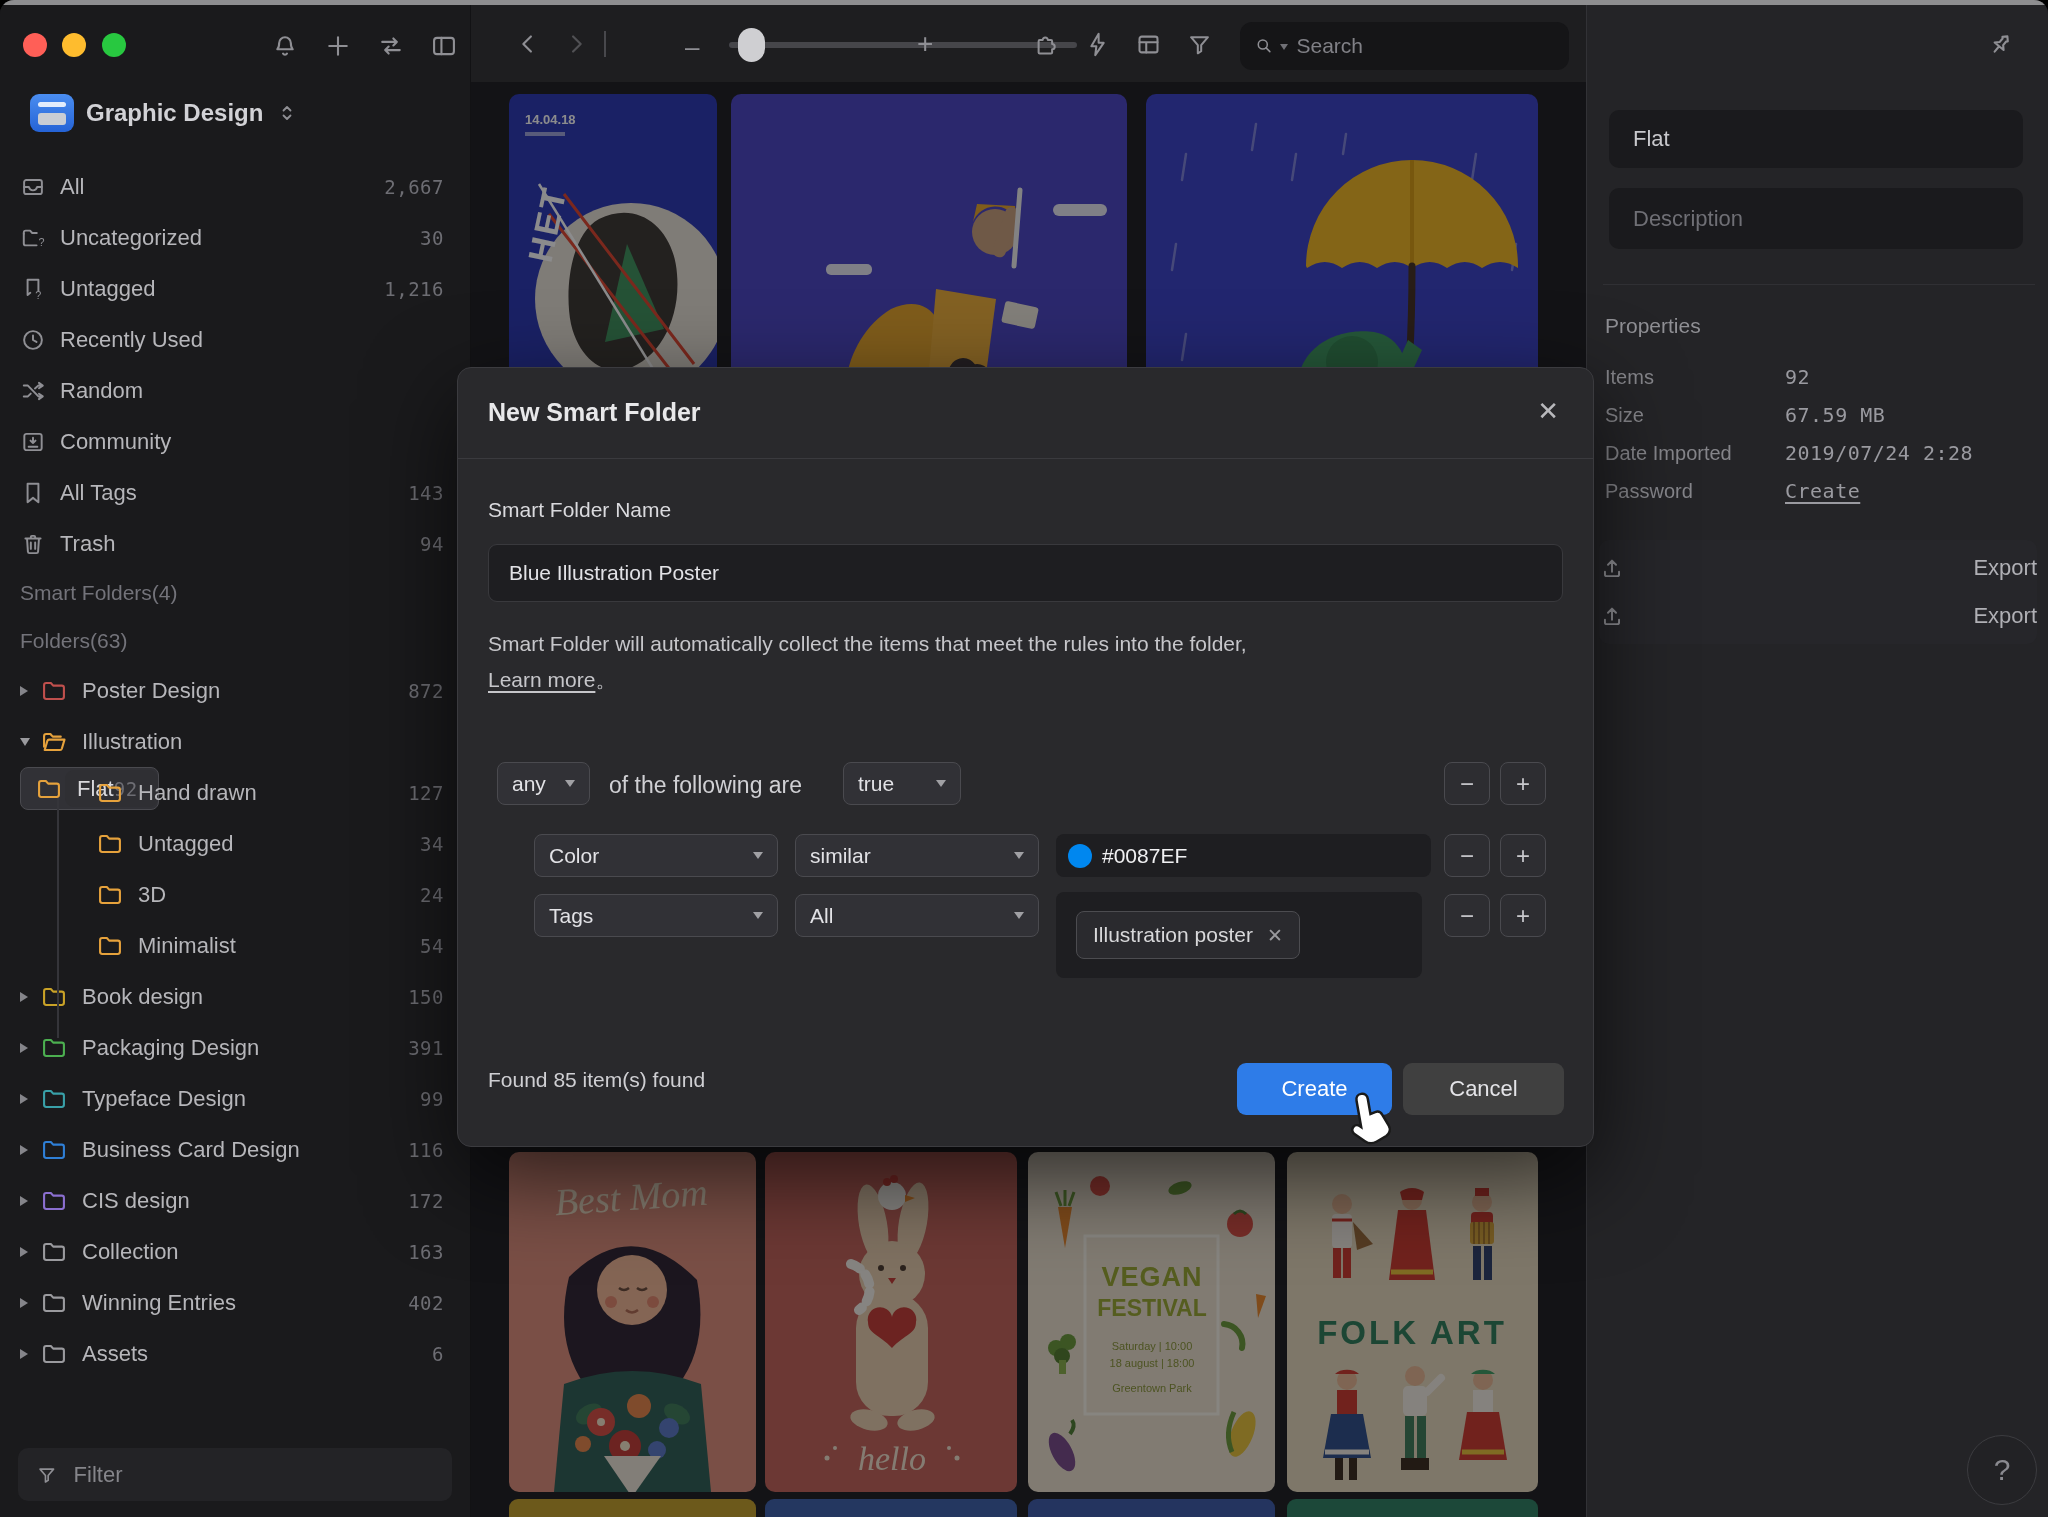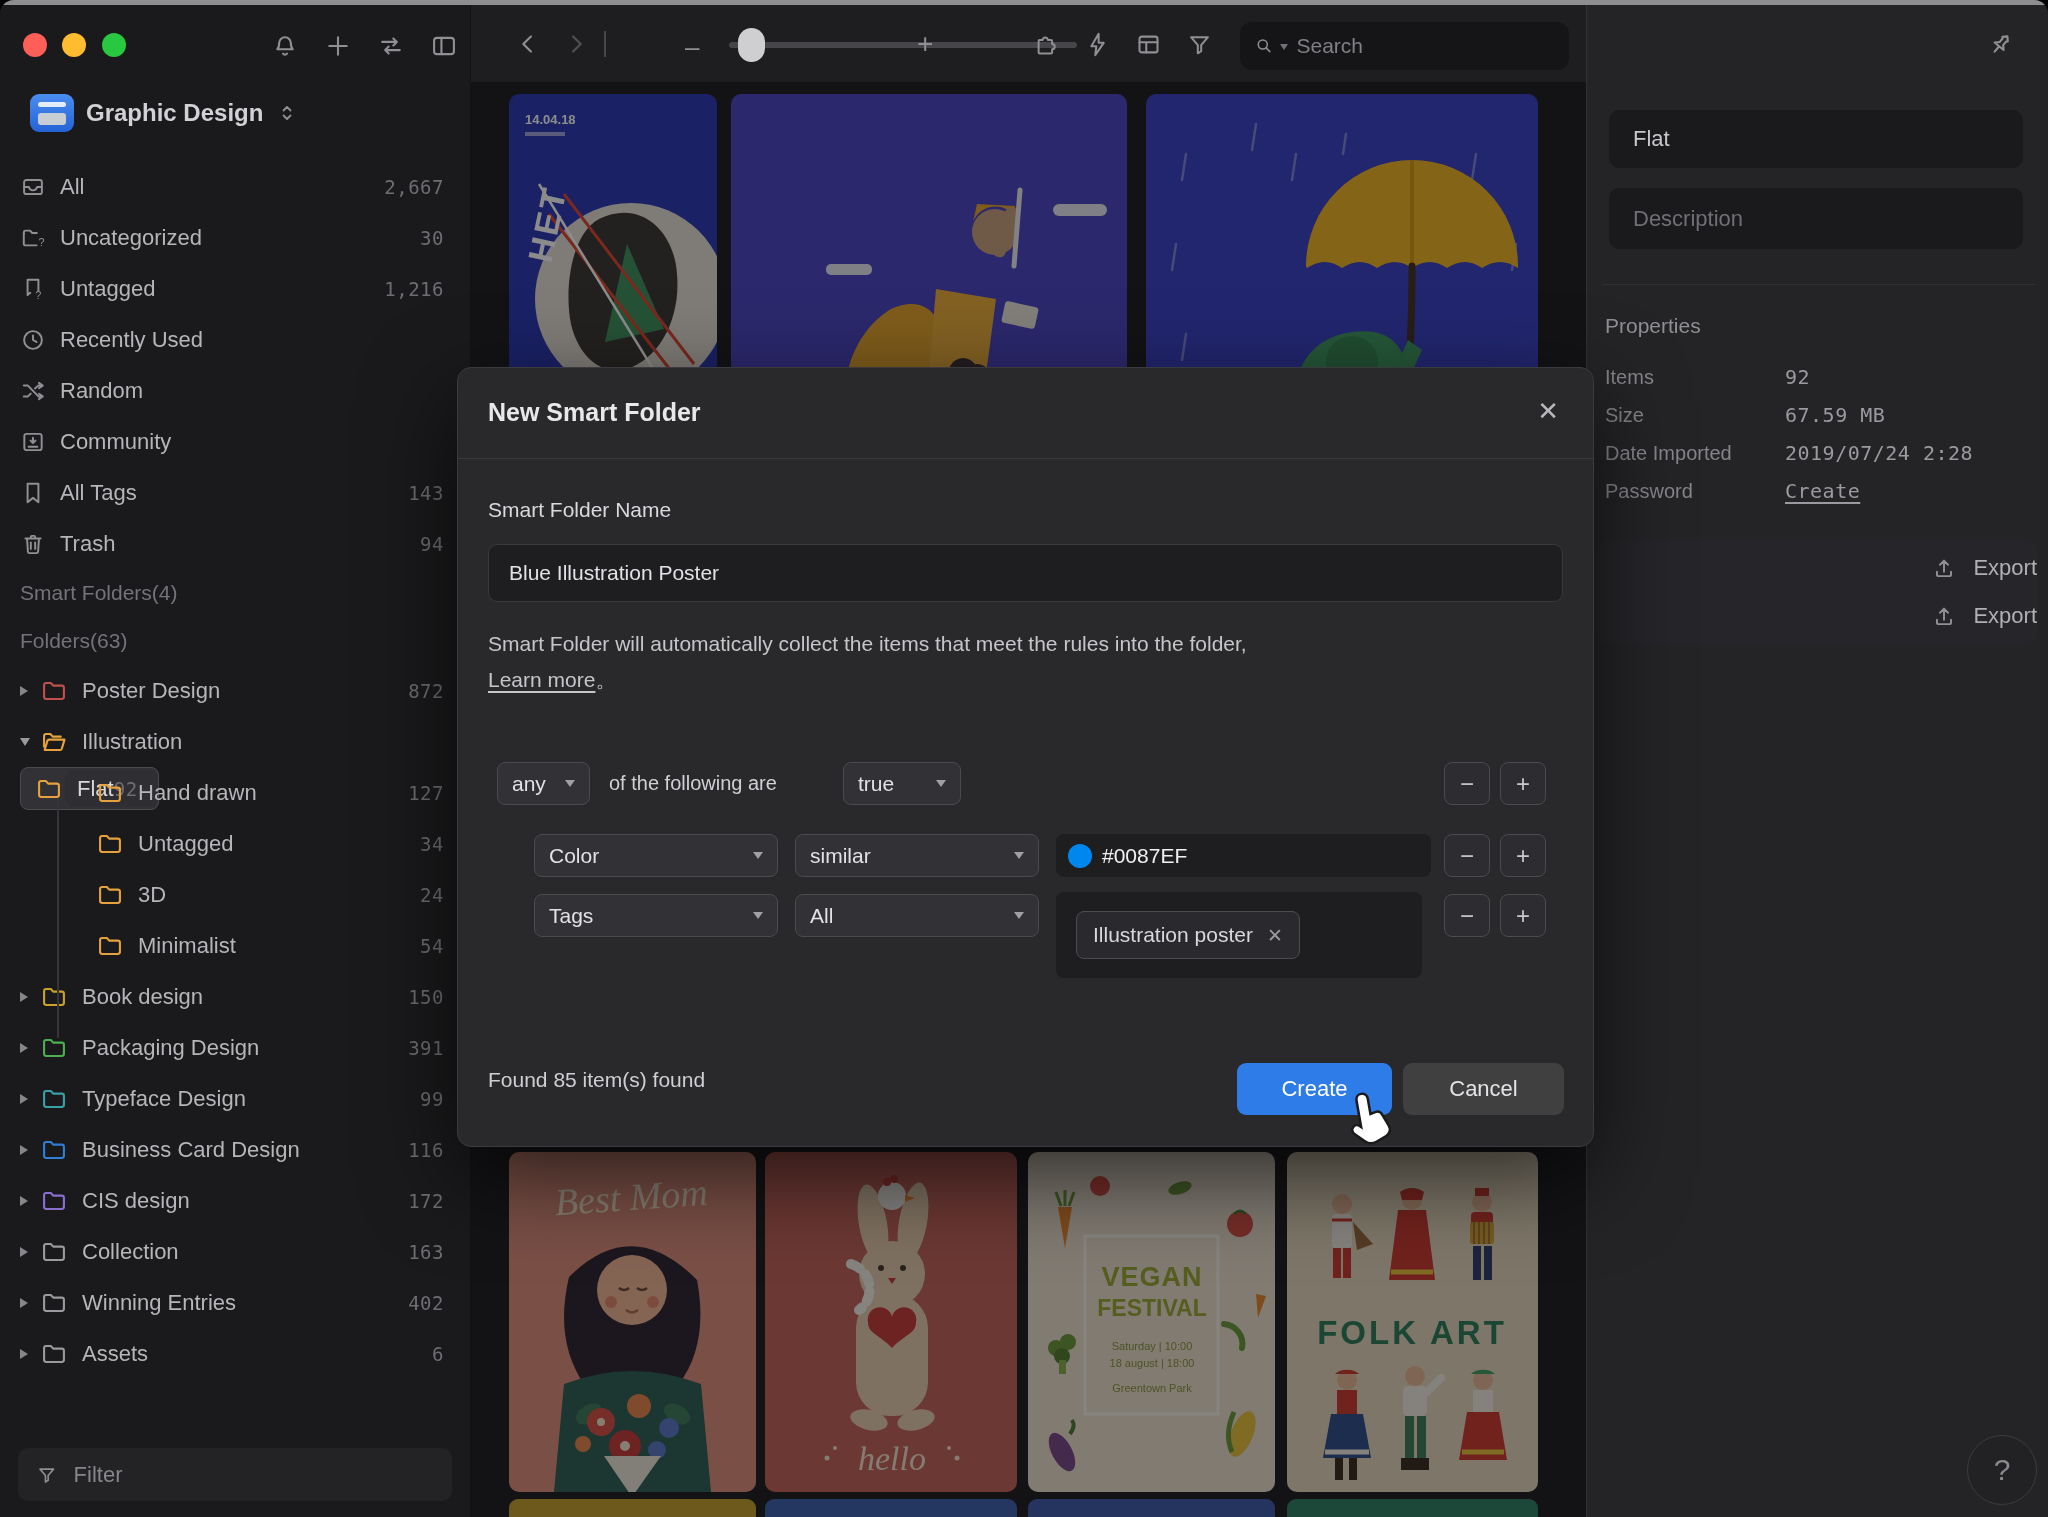--- a/index.html
+++ b/index.html
@@ -63,41 +63,41 @@
   .p-input{position:absolute;left:22px;width:414px;background:#1a1a1d;border-radius:10px;display:flex;align-items:center;padding:0 24px;box-sizing:border-box;}
   .p-name{top:110px;height:58px;font-size:22px;color:#c8c8cc;}
   .p-desc{top:188px;height:61px;font-size:22px;color:#6f6f75;}
   .p-hr{position:absolute;left:16px;right:14px;top:284px;height:1px;background:#303034;}
   .p-title{position:absolute;left:18px;top:314px;font-size:21px;color:#8f8f94;}
   .prow{position:absolute;left:18px;right:16px;height:30px;display:flex;align-items:center;}
   .prow .pl{font-size:20px;color:#85858a;width:180px;}
   .prow .pv{font-family:"DejaVu Sans Mono",monospace;font-size:20px;color:#9a9aa0;letter-spacing:.5px;}
   .pv.link{text-decoration:underline;text-underline-offset:4px;}
   .exports{position:absolute;left:12px;right:12px;top:540px;background:#26262a;border-radius:10px;padding:4px 0;}
-  .exrow{height:48px;display:flex;align-items:center;justify-content:flex-end;gap:16px;}
+  .exrow{height:48px;display:flex;align-items:center;justify-content:space-between;gap:16px;}
   .exrow span{font-size:22px;color:#b0b0b5;}
   .help{position:absolute;right:12px;bottom:12px;width:68px;height:68px;border-radius:50%;background:#222225;
         border:1px solid #3c3c40;display:flex;align-items:center;justify-content:center;font-size:30px;color:#8a8a90;}
   
   .modal{left:457px;top:367px;width:1137px;height:780px;background:#29292c;border:1px solid #3b3b3f;border-radius:14px;
          box-shadow:0 30px 90px rgba(0,0,0,.65);z-index:10;box-sizing:border-box;}
   .m-title{position:absolute;left:30px;top:30px;font-size:25px;font-weight:600;color:#e8e8ea;}
   .m-close{position:absolute;right:34px;top:28px;font-size:26px;color:#b8b8bc;}
   .m-hr{position:absolute;left:0;right:0;top:90px;height:1px;background:#3a3a3e;}
   .m-label{position:absolute;left:30px;top:130px;font-size:21px;color:#dadade;}
   .m-name{position:absolute;left:30px;top:176px;width:1075px;height:58px;background:#1e1e21;border:1px solid #39393d;
           border-radius:9px;box-sizing:border-box;display:flex;align-items:center;padding:0 18px;}
   .m-name input{background:transparent;border:none;outline:none;color:#e2e2e6;font-size:21px;width:100%;font-family:inherit;}
   .m-desc{position:absolute;left:30px;top:258px;width:800px;font-size:21px;line-height:36px;color:#c6c6ca;}
   .m-desc a{color:#c6c6ca;text-decoration:underline;text-underline-offset:4px;}
   .sel{background:#313136;border:1px solid #4a4a4f;border-radius:8px;height:43px;box-sizing:border-box;
        display:flex;align-items:center;justify-content:space-between;padding:0 14px;position:absolute;}
   .sel span{font-size:21px;color:#e2e2e6;}
   .caret{width:0;height:0;border-top:7px solid #a0a0a4;border-left:5px solid transparent;border-right:5px solid transparent;}
-  .mid-txt{position:absolute;font-size:20px;color:#d0d0d4;}
+  .mid-txt{position:absolute;font-size:23px;color:#d0d0d4;}
   .sq{position:absolute;width:46px;height:43px;border:1px solid #4a4a4f;border-radius:8px;background:#2d2d31;
       display:flex;align-items:center;justify-content:center;font-size:24px;color:#c8c8cc;box-sizing:border-box;}
   .valbox{position:absolute;background:#1e1e21;border-radius:8px;box-sizing:border-box;display:flex;align-items:center;}
   .swatch{width:24px;height:24px;border-radius:50%;margin:0 10px 0 12px;}
   .chip{display:flex;align-items:center;gap:14px;background:#2a2a2e;border:1px solid #4c4c50;border-radius:8px;
         height:46px;padding:0 16px;}
   .chip span{font-size:21px;color:#d8d8da;}
   .chip .x{color:#9a9a9e;font-size:19px;}
   .m-found{position:absolute;left:30px;top:700px;font-size:21px;color:#cfcfd3;}
   .btn{position:absolute;top:695px;height:52px;border-radius:9px;display:flex;align-items:center;justify-content:center;

